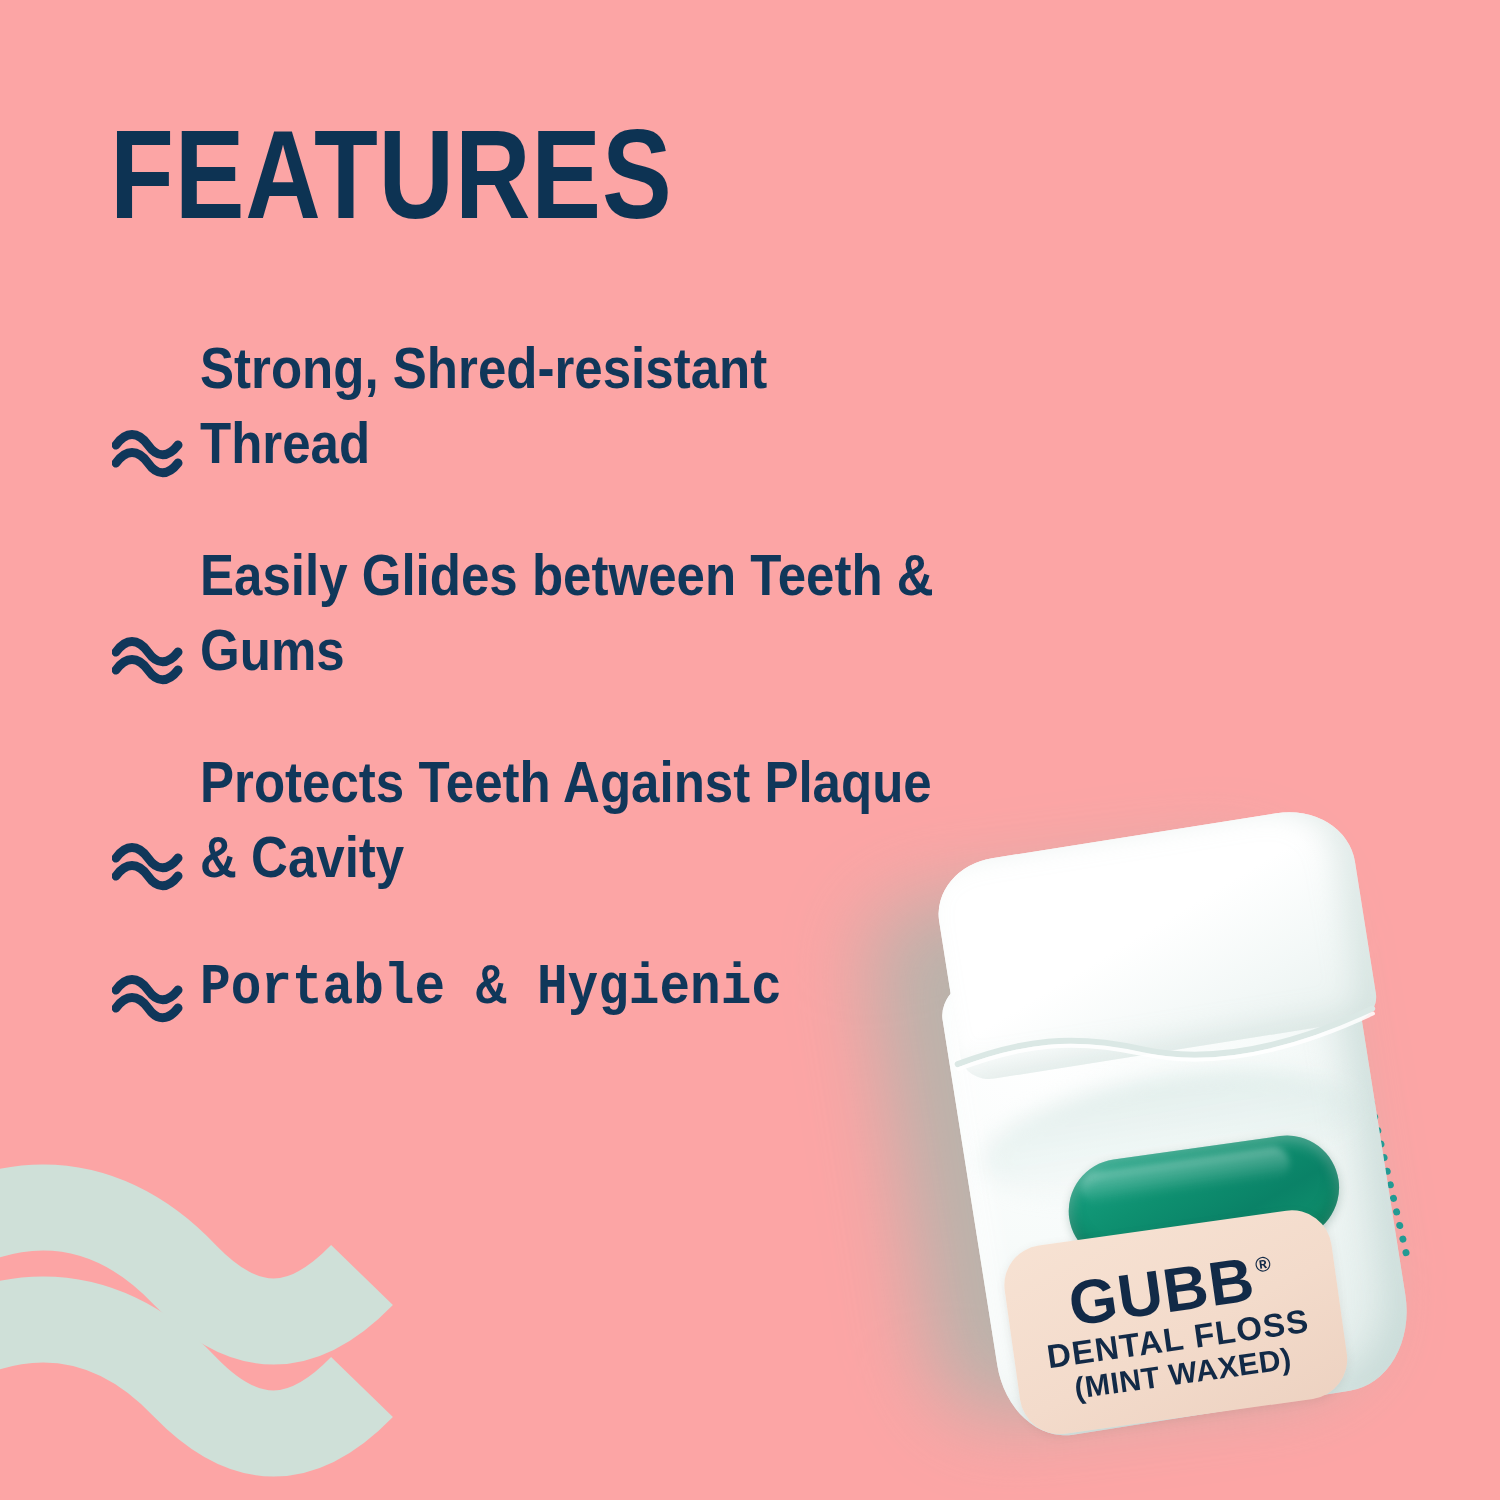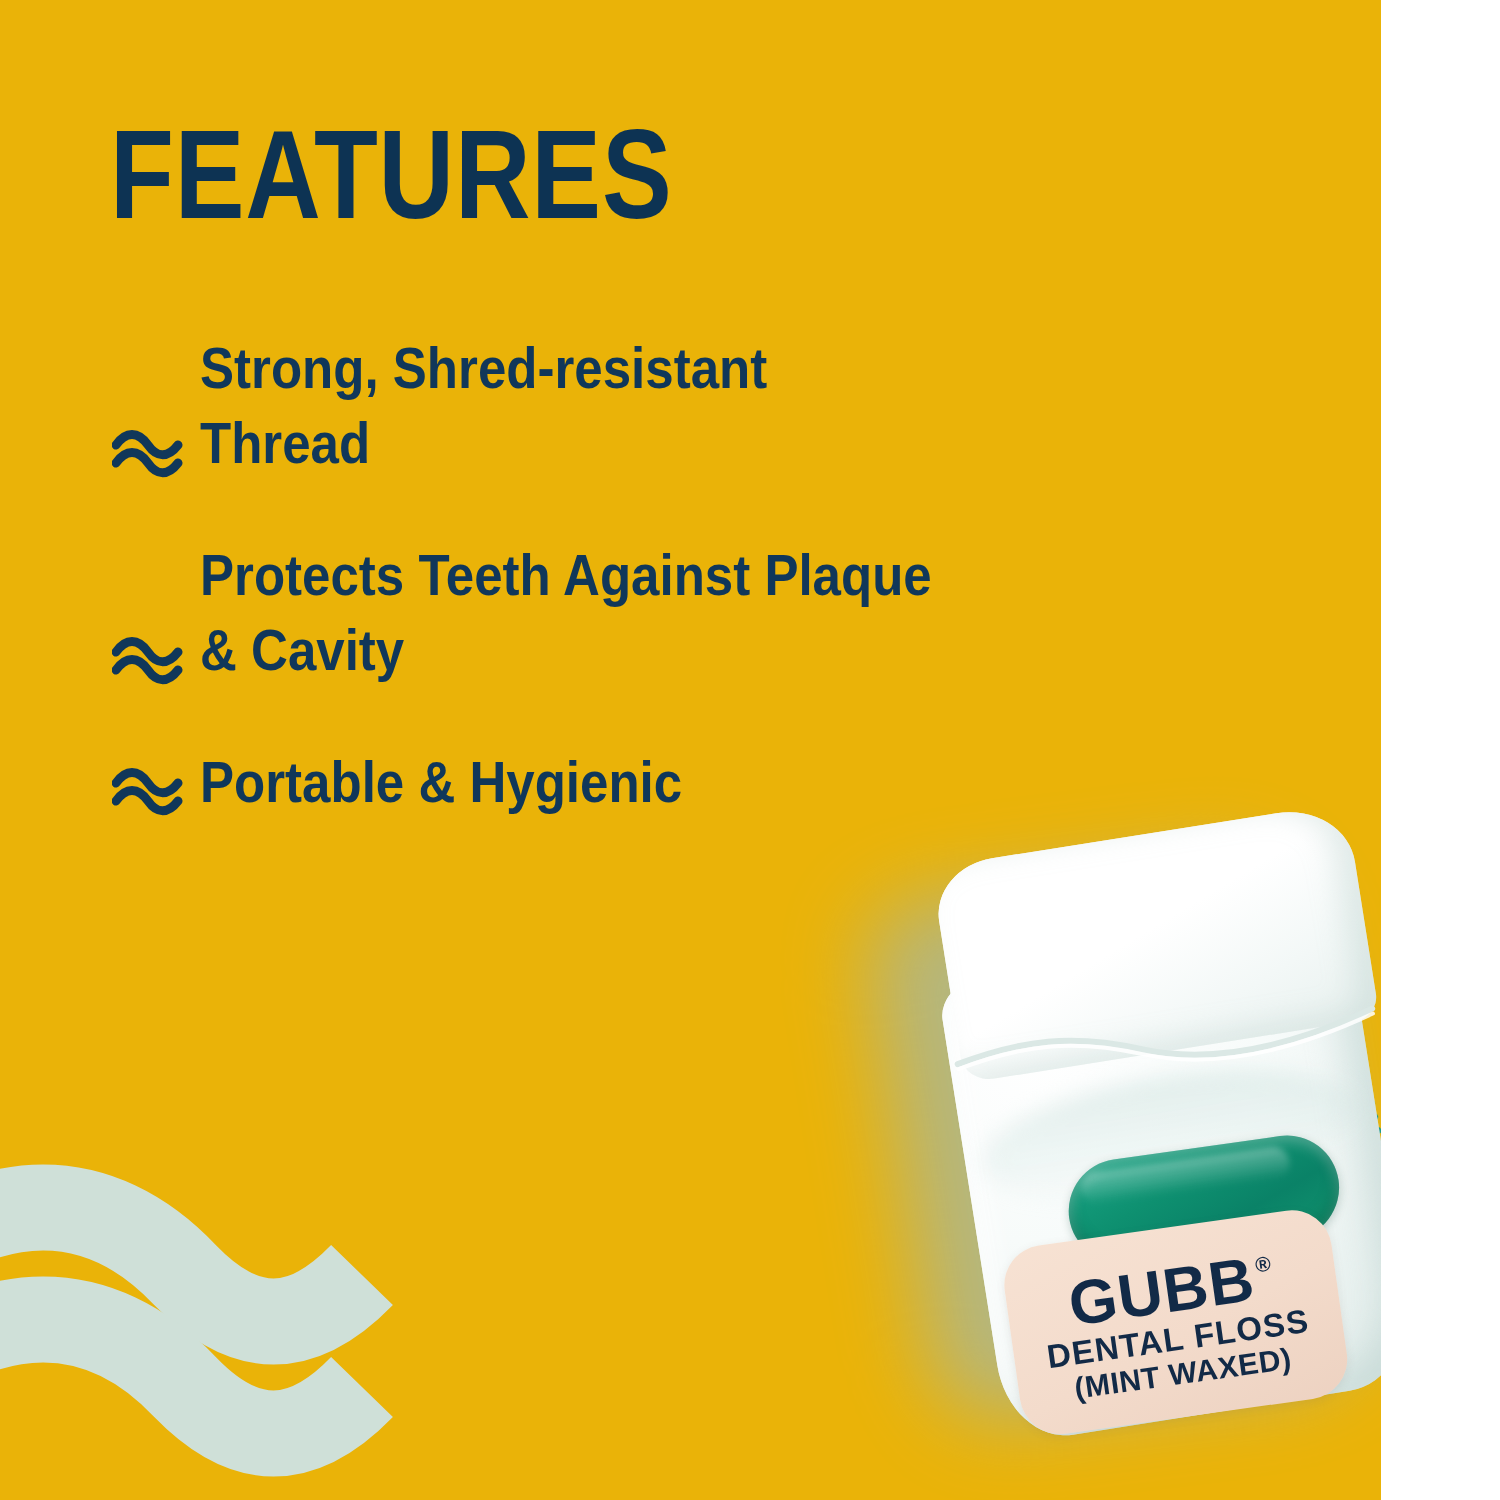--- a/index.html
+++ b/index.html
@@ -9,23 +9,23 @@
   body {
     width: 1500px;
     height: 1500px;
     overflow: hidden;
     font-family: "Liberation Sans", sans-serif;
   }
 
   
   #poster {
     position: relative;
-    width: 1381px;
+    width: 1500px;
     height: 1500px;
-    background: #eab308;
+    background: #fca5a5;
     overflow: hidden;
   }
 
   
   .watermark {
     position: absolute;
     left: -70px;
     top: 1155px;
     width: 640px;
     height: 330px;
@@ -53,21 +53,21 @@
     position: absolute;
     left: 112px;
     top: 330px;
     width: 930px;
   }
   .feature-row {
     display: flex;
     align-items: flex-end;
     margin-bottom: 56px;
   }
-  .feature-row:last-child { margin-bottom: 6px; }
+  .feature-row:last-child { margin-bottom: 6px; font-family: Liberation Mono, monospace; }
 
   .bullet-icon {
     flex: 0 0 auto;
     width: 72px;
     height: 54px;
     margin-top: 16px;
     margin-right: 16px;
   }
   .feature-text {
     font-size: 58px;
@@ -272,20 +272,27 @@
   <div class="features">
 
     <div class="feature-row">
       <svg class="bullet-icon" viewBox="0 0 72 54">
         <path d="M4,18 C14,4 26,4 36,18 C45,31 56,31 66,18" fill="none" stroke="#10375a" stroke-width="9" stroke-linecap="round"></path>
         <path d="M4,36 C14,22 26,22 36,36 C45,49 56,49 66,36" fill="none" stroke="#10375a" stroke-width="9" stroke-linecap="round"></path>
       </svg>
       <div class="feature-text">Strong, Shred-resistant Thread</div>
     </div>
 
+    <div class="feature-row">
+      <svg class="bullet-icon" viewBox="0 0 72 54">
+        <path d="M4,18 C14,4 26,4 36,18 C45,31 56,31 66,18" fill="none" stroke="#10375a" stroke-width="9" stroke-linecap="round"></path>
+        <path d="M4,36 C14,22 26,22 36,36 C45,49 56,49 66,36" fill="none" stroke="#10375a" stroke-width="9" stroke-linecap="round"></path>
+      </svg>
+      <div class="feature-text">Easily Glides between Teeth &amp; Gums</div>
+    </div>
 
     <div class="feature-row">
       <svg class="bullet-icon" viewBox="0 0 72 54">
         <path d="M4,18 C14,4 26,4 36,18 C45,31 56,31 66,18" fill="none" stroke="#10375a" stroke-width="9" stroke-linecap="round"></path>
         <path d="M4,36 C14,22 26,22 36,36 C45,49 56,49 66,36" fill="none" stroke="#10375a" stroke-width="9" stroke-linecap="round"></path>
       </svg>
       <div class="feature-text">Protects Teeth Against Plaque &amp; Cavity</div>
     </div>
 
     <div class="feature-row">

